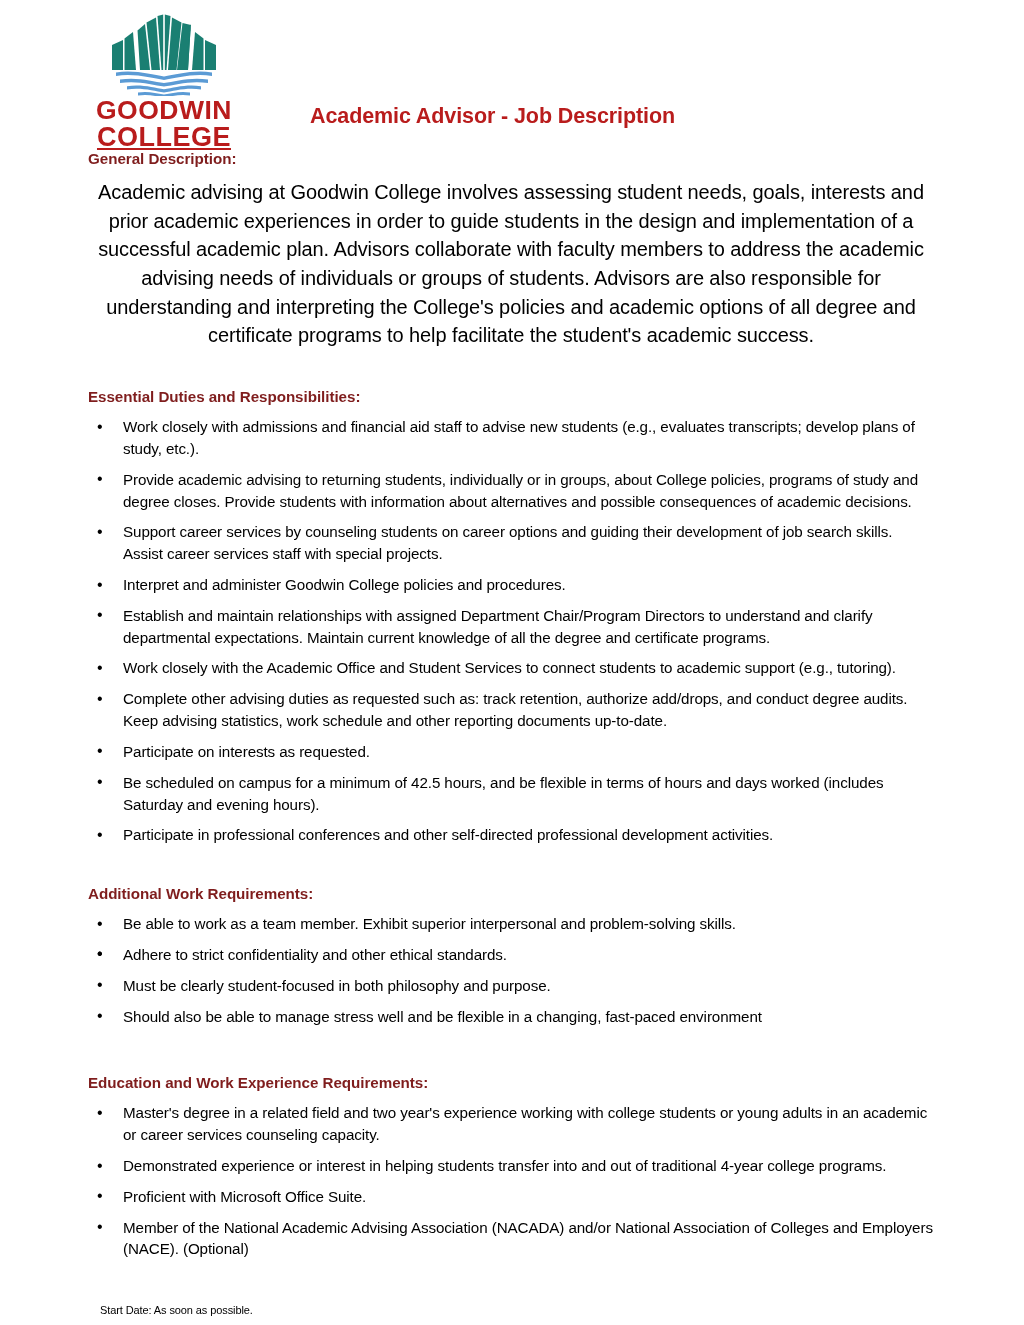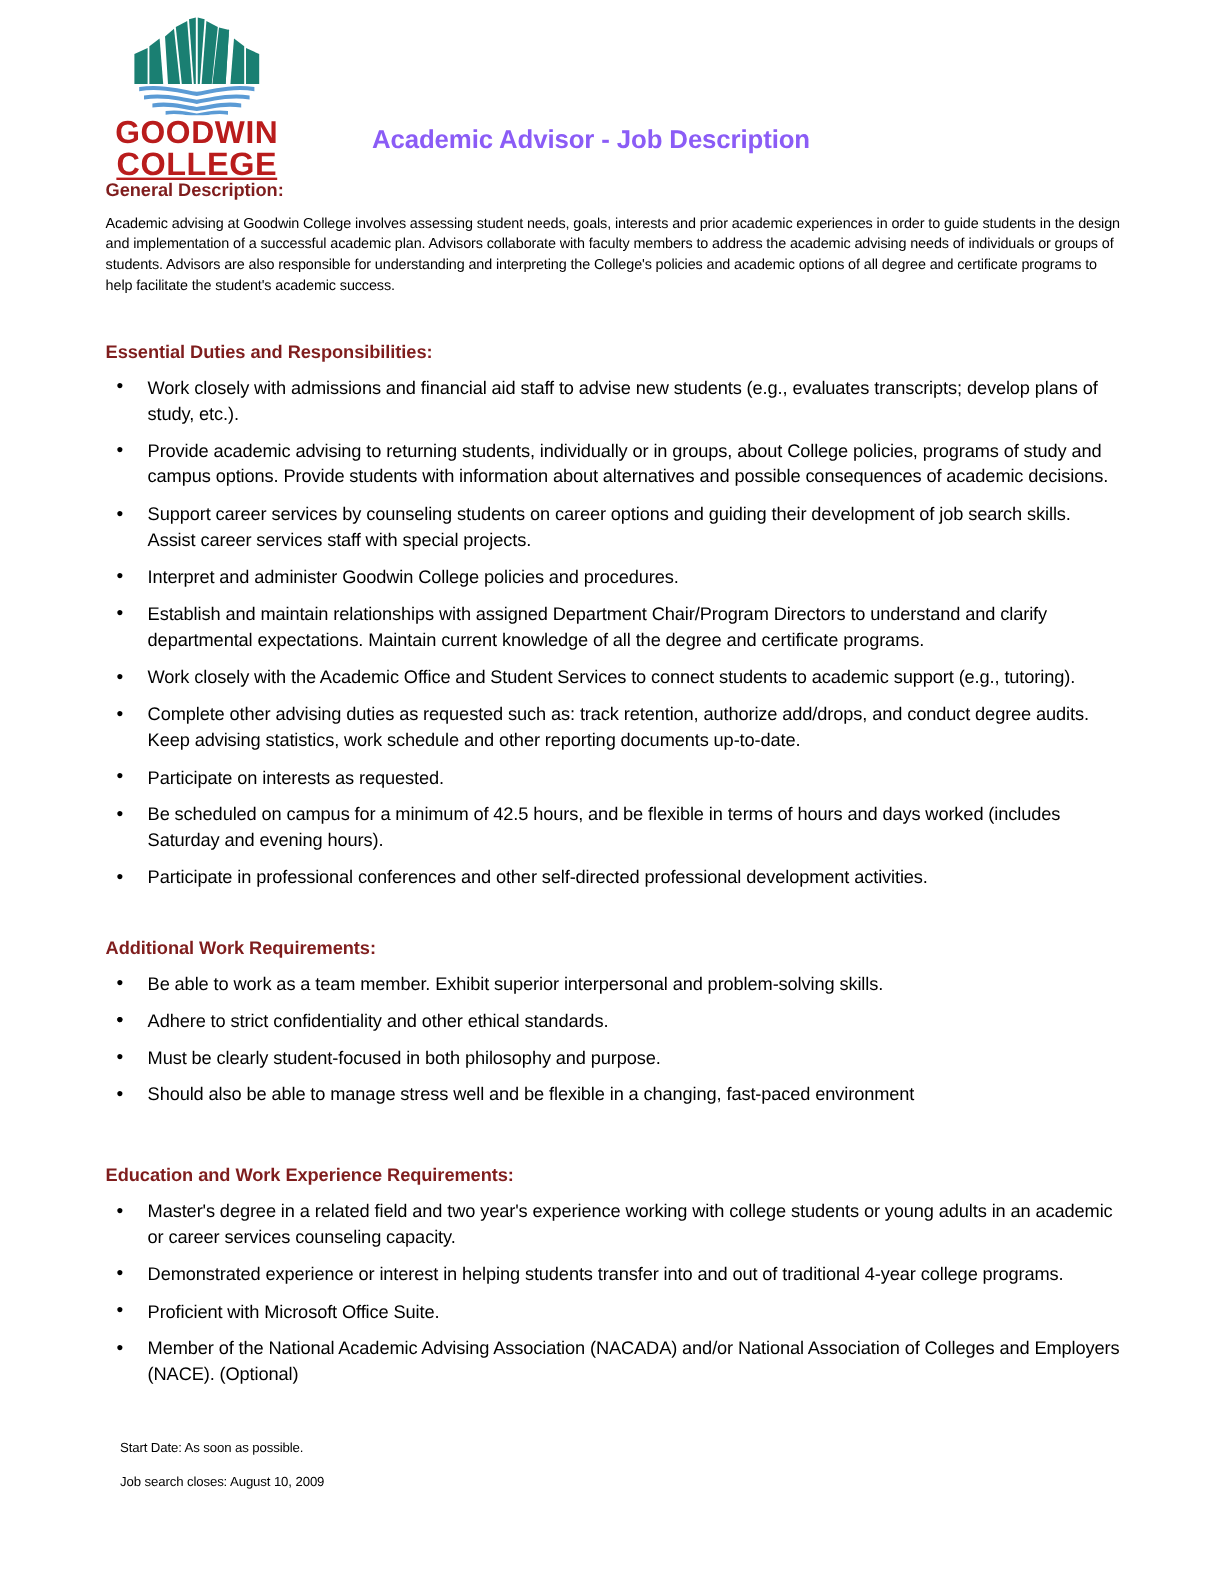--- a/index.html
+++ b/index.html
@@ -56,46 +56,46 @@
   .logo-word-1 { font-size: 26.5px; display:block; }
   .logo-word-2 { font-size: 27px; display:block;text-decoration:underline; }
 
   .doc-title {
     position: absolute;
     left: 310px;
     top: 104px;
     font-size: 21.5px;
     font-weight: bold;
     letter-spacing: -0.1px;
-    color: #8b5cf6;
+    color: #b91c1c;
     white-space: nowrap;
   }
 
   
   .content {
     position: absolute;
     left: 88px;
     top: 150px;
     width: 846px;
   }
 
   .section-heading {
     font-size: 15.2px;
     font-weight: bold;
     color: #7f1d1d;
     margin: 0 0 11px 0;
     letter-spacing: -0.05px;
   }
 
   .para {
-    font-size: 12px;
+    font-size: 20px;
     line-height: 1.435;
     margin: 0 0 19px 0;
     letter-spacing: -0.1px;
-    text-align: left;
+    text-align: center;
   }
 
   ul.bullets {
     list-style: none;
     margin: 0 0 0 0;
     padding: 0;
   }
   ul.bullets li {
     position: relative;
     padding-left: 35px;
@@ -173,21 +173,21 @@
   <div class="content">
 
     <h2 class="section-heading">General Description:</h2>
     <p class="para">Academic advising at Goodwin College involves assessing student needs, goals, interests and prior academic experiences in order to guide students in the design and implementation of a successful academic plan. Advisors collaborate with faculty members to address the academic advising needs of individuals or groups of students. Advisors are also responsible for understanding and interpreting the College's policies and academic options of all degree and certificate programs to help facilitate the student's academic success.</p>
 
     <div class="block-gap-4"></div>
 
     <h2 class="section-heading">Essential Duties and Responsibilities:</h2>
     <ul class="bullets">
       <li><span class="bullet-dot">•</span><span>Work closely with admissions and financial aid staff to advise new students (e.g., evaluates transcripts; develop plans of study, etc.).</span></li>
-      <li><span class="bullet-dot">•</span><span>Provide academic advising to returning students, individually or in groups, about College policies, programs of study and campus options. Provide students with information about alternatives and possible consequences of academic decisions.</span></li>
+      <li><span class="bullet-dot">•</span><span>Provide academic advising to returning students, individually or in groups, about College policies, programs of study and degree closes. Provide students with information about alternatives and possible consequences of academic decisions.</span></li>
       <li><span class="bullet-dot">•</span><span>Support career services by counseling students on career options and guiding their development of job search skills. Assist career services staff with special projects.</span></li>
       <li><span class="bullet-dot">•</span><span>Interpret and administer Goodwin College policies and procedures.</span></li>
       <li><span class="bullet-dot">•</span><span>Establish and maintain relationships with assigned Department Chair/Program Directors to understand and clarify departmental expectations. Maintain current knowledge of all the degree and certificate programs.</span></li>
       <li><span class="bullet-dot">•</span><span>Work closely with the Academic Office and Student Services to connect students to academic support (e.g., tutoring).</span></li>
       <li><span class="bullet-dot">•</span><span>Complete other advising duties as requested such as: track retention, authorize add/drops, and conduct degree audits. Keep advising statistics, work schedule and other reporting documents up-to-date.</span></li>
       <li><span class="bullet-dot">•</span><span>Participate on interests as requested.</span></li>
       <li><span class="bullet-dot">•</span><span>Be scheduled on campus for a minimum of 42.5 hours, and be flexible in terms of hours and days worked (includes Saturday and evening hours).</span></li>
       <li><span class="bullet-dot">•</span><span>Participate in professional conferences and other self-directed professional development activities.</span></li>
     </ul>
 

